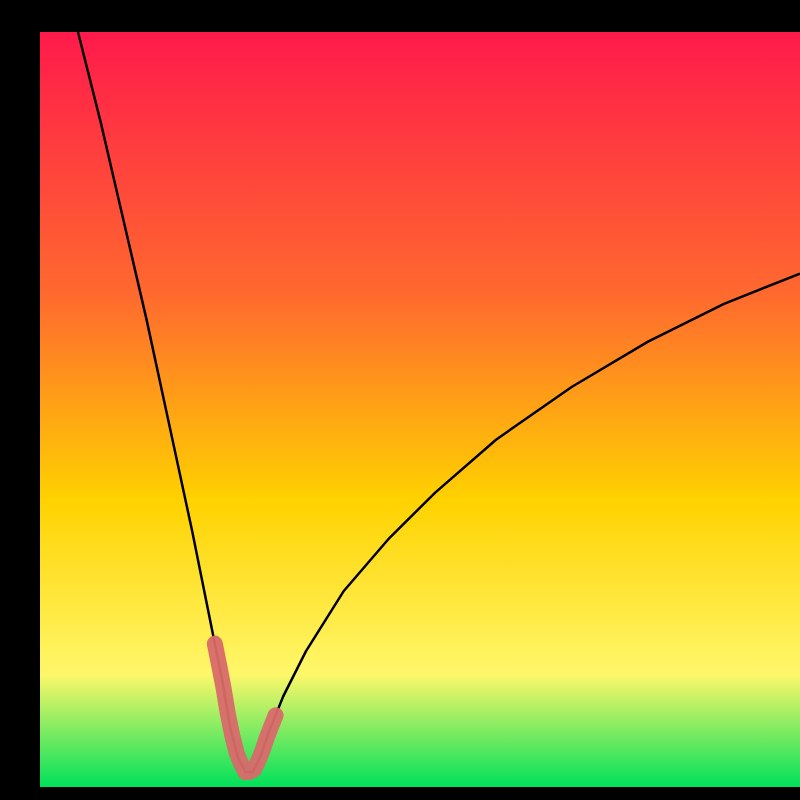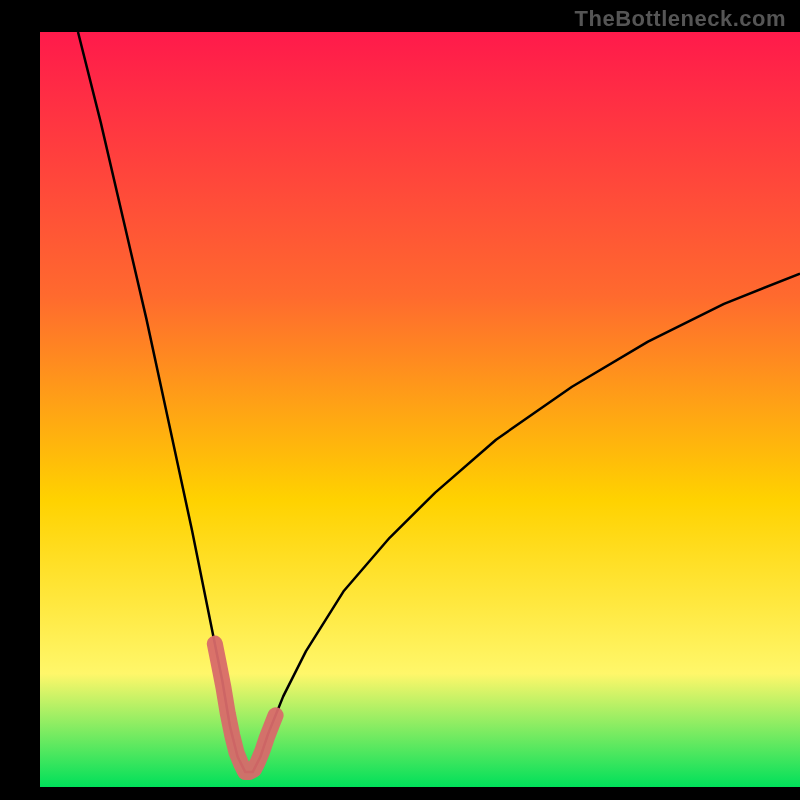--- a/index.html
+++ b/index.html
@@ -32,21 +32,20 @@
     position: absolute;
     top: 0;
     left: 0;
   }
 </style>
 </head>
 <body>
 
 <div class="frame">
 
-  <div class="watermark">TheBottleneck.com</div>
 
   <svg id="chart-svg" width="800" height="800" viewBox="0 0 800 800">
     <defs>
       <linearGradient id="bg-grad" x1="0" y1="0" x2="0" y2="1">
         <stop id="g0" offset="0%" stop-color="#ff1a4b"></stop>
         <stop id="g1" offset="35%" stop-color="#ff6a2e"></stop>
         <stop id="g2" offset="62%" stop-color="#ffd200"></stop>
         <stop id="g3" offset="85%" stop-color="#fff76a"></stop>
         <stop id="g4" offset="100%" stop-color="#00e05a"></stop>
       </linearGradient>

